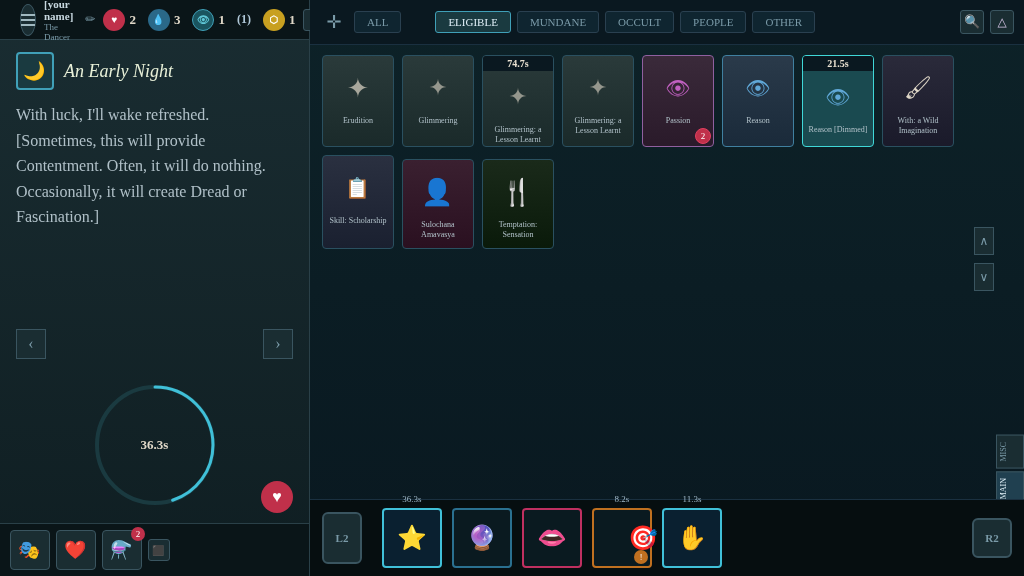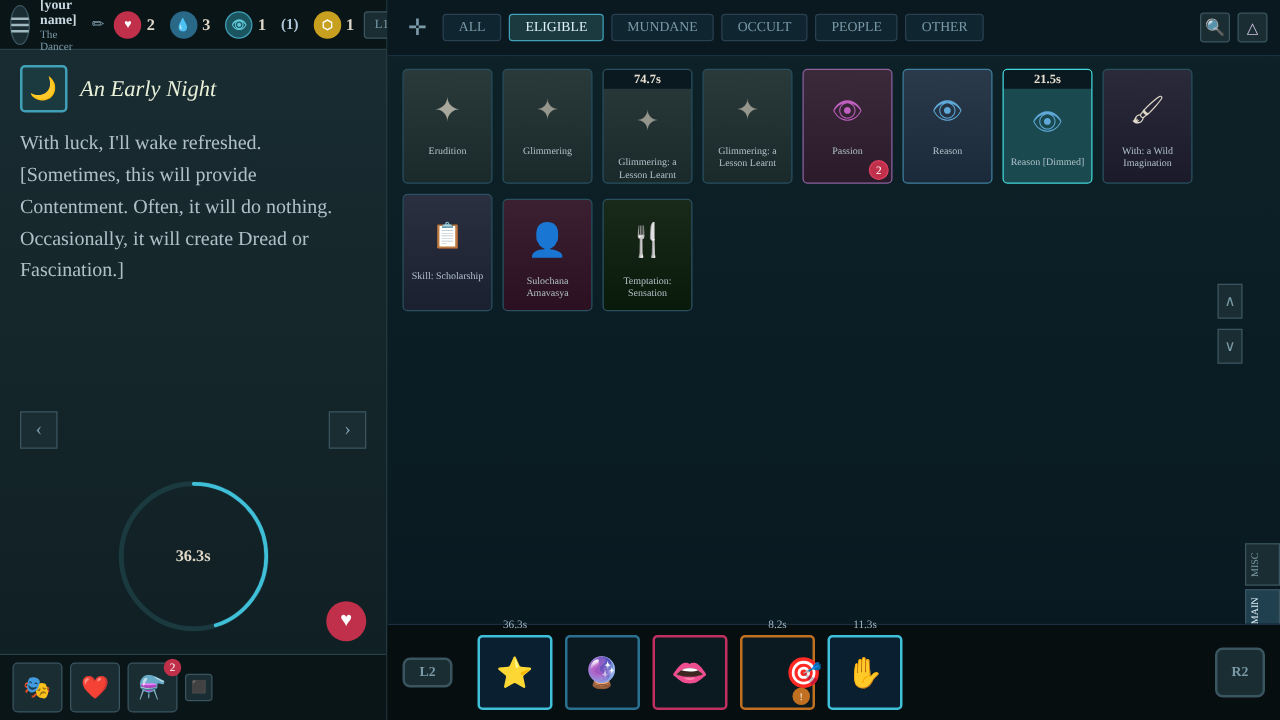--- a/index.html
+++ b/index.html
@@ -32,21 +32,21 @@
       position: relative;
       flex-shrink: 0;
     }
 
     
     .top-bar {
       display: flex;
       align-items: center;
       background: #0a1518;
       height: 40px;
-      padding: 0 8px;
+      padding: 0 20px;
       gap: 8px;
       border-bottom: 1px solid #2a4048;
     }
 
     .menu-btn {
       width: 32px;
       height: 32px;
       background: #1a2d32;
       border-radius: 50%;
       display: flex;
@@ -345,20 +345,21 @@
       font-size: 11px;
       cursor: pointer;
       border: 1px solid transparent;
       font-family: Georgia, serif;
     }
 
     .filter-btn.active {
       background: #1a3a40;
       border-color: #40a0b8;
       color: #e0f0f8;
+      margin-left: 28px;
     }
 
     .filter-btn.inactive {
       background: #0f2530;
       border-color: #2a4050;
       color: #7a9aa8;
     }
 
     .filter-search {
       margin-left: auto;
@@ -510,21 +511,21 @@
       align-items: center;
       background: #060e10;
       padding: 8px 12px;
       gap: 10px;
       border-top: 1px solid #1a3040;
       position: relative;
     }
 
     .action-l2 {
       width: 40px;
-      height: 24px;
+      height: 52px;
       background: #1a2d32;
       border: 2px solid #3a5560;
       border-radius: 6px;
       display: flex;
       align-items: center;
       justify-content: center;
       color: #7a9aa8;
       font-size: 11px;
       font-weight: bold;
       cursor: pointer;

